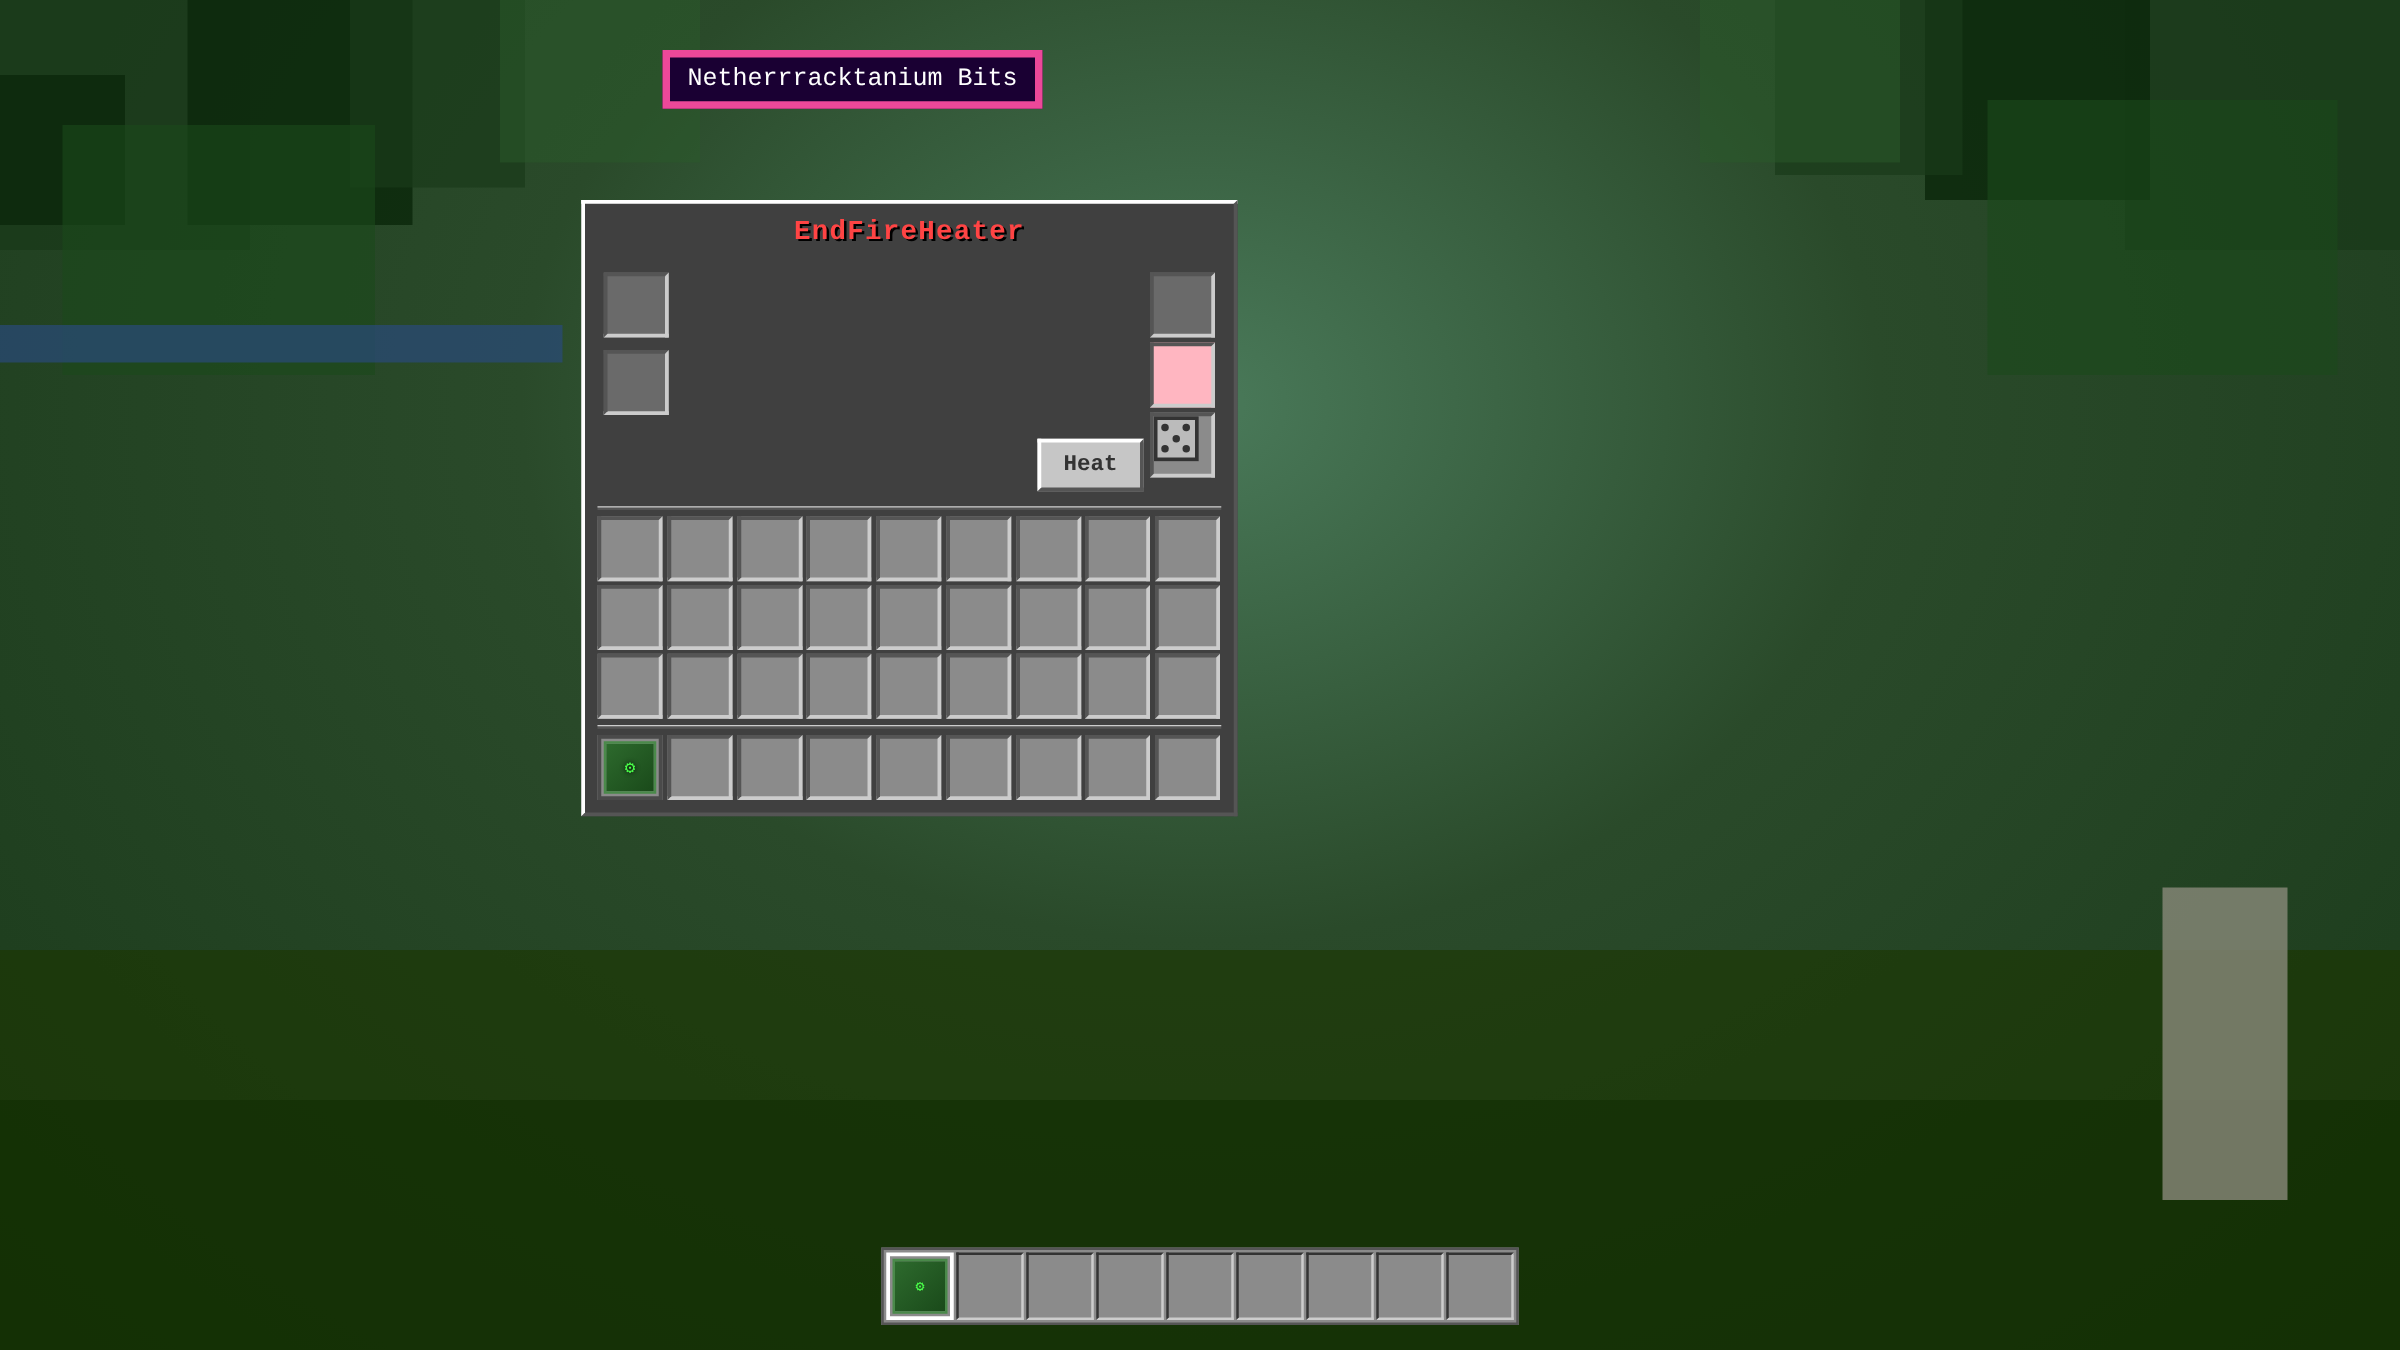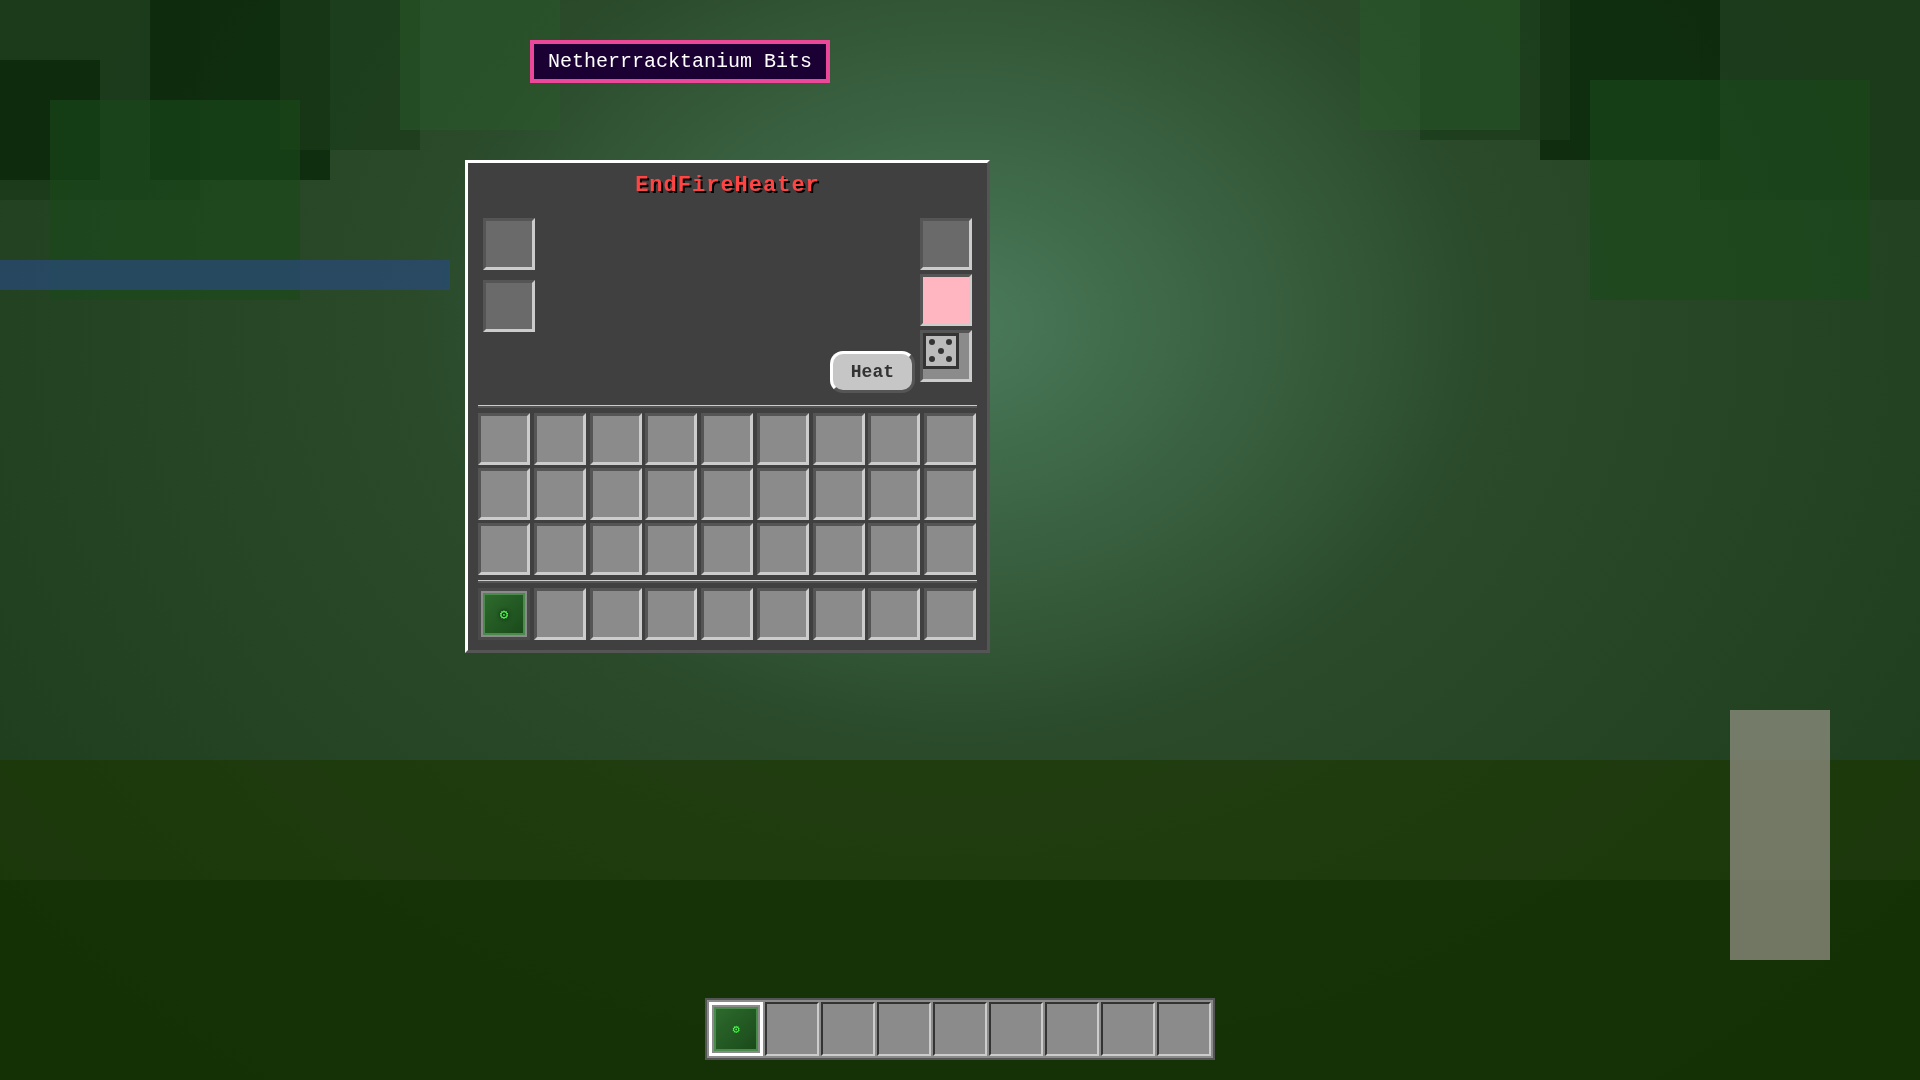--- a/index.html
+++ b/index.html
@@ -185,21 +185,21 @@
       border-top: 1px solid #ccc;
       margin: 5px 0;
     }
 
     
     .tooltip {
       position: absolute;
       top: 40px;
       left: 530px;
       background: #1a0033;
-      border: 4px solid #ec4899;
+      border: 6px solid #ec4899;
       color: #fff;
       padding: 6px 14px;
       font-size: 20px;
       font-family: 'Courier New', monospace;
       white-space: nowrap;
       z-index: 30;
     }
 
     
     .item-icon {
@@ -273,21 +273,21 @@
 
   <div class="top-area">
 
     <div class="left-input-slots">
       <div class="slot dark-empty"></div>
       <div class="slot dark-empty"></div>
     </div>
 
     <div class="center-space" style="position:relative;">
 
-      <button class="heat-button" style="position:absolute;bottom:0;right:0;border-radius:13px;">Heat</button>
+      <button class="heat-button" style="position:absolute;bottom:0;right:0;">Heat</button>
     </div>
 
     <div class="right-output-slots">
 
       <div class="slot dark-empty"></div>
 
       <div class="slot pink-bg"></div>
 
       <div class="slot">
         <div class="dice-face">

